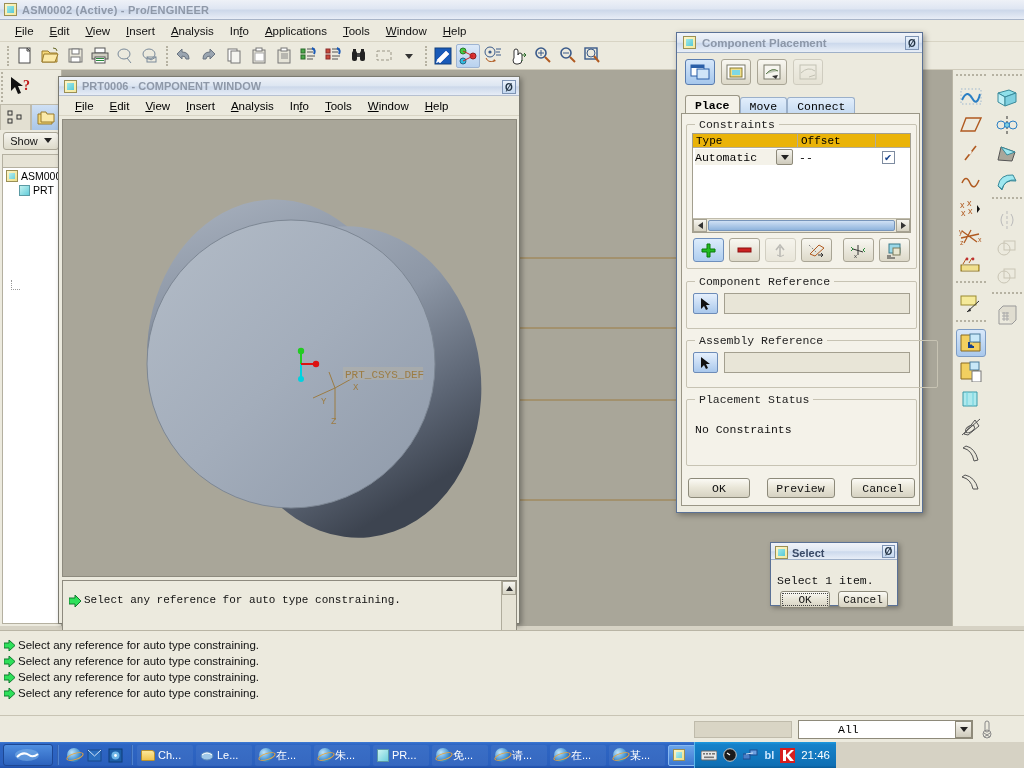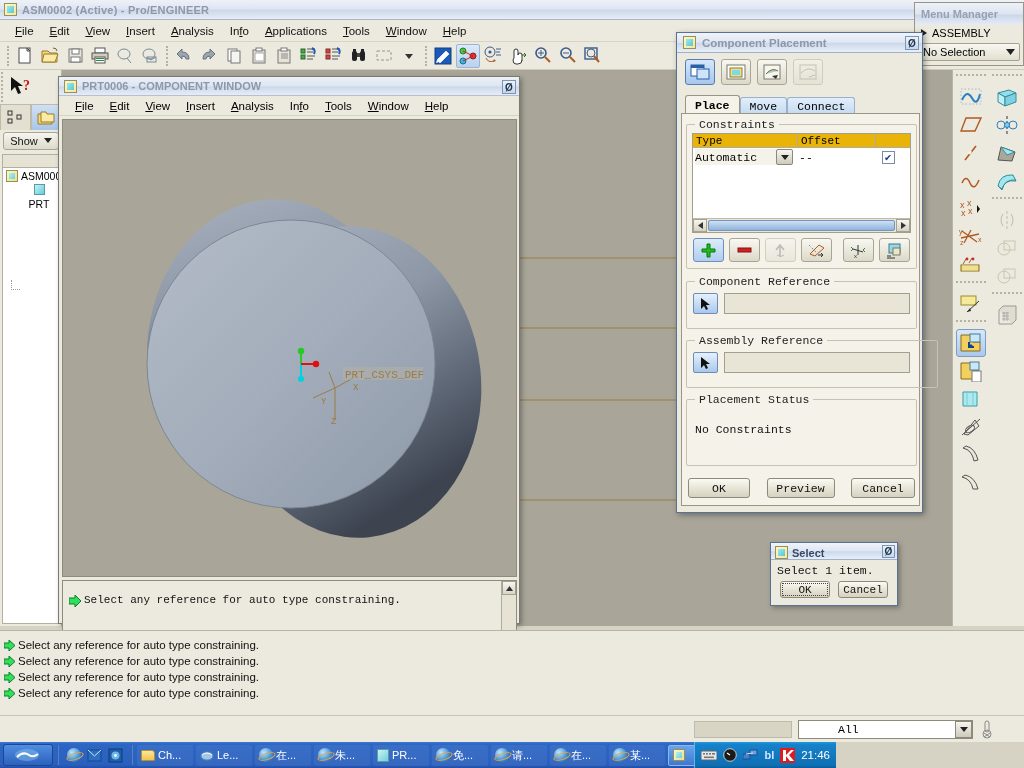--- a/index.html
+++ b/index.html
@@ -86,21 +86,21 @@
   .tree-head {
     position:absolute; left: 2px; top: 84px; width: 58px; height: 14px;
     background: #e6e3d5; border: 1px solid #b4b0a0;
   }
   .tree-body {
     position:absolute; left: 2px; top: 98px; width: 58px; height: 456px;
     background: #fff; border: 1px solid #b4b0a0; border-top: none;
     overflow: hidden; font-size: 10.5px;
   }
   .tree-row { display:flex; align-items:center; gap:3px; padding: 2px 0 0 3px; white-space: nowrap; }
-  .tree-row.child { padding-left: 16px; flex-direction: column; }
+  .tree-row.child { padding-left: 16px; }
   .asm-ico {
     width: 12px; height: 12px; flex: 0 0 12px;
     background: linear-gradient(135deg,#fdf6c8,#ece08c);
     border: 1px solid #9a8f55; position:relative;
   }
   .asm-ico::after {
     content:""; position:absolute; left:2px; top:2px; right:2px; bottom:2px;
     background: linear-gradient(135deg,#b6f0ef,#6fd0da);
   }
   .prt-ico {
@@ -312,21 +312,21 @@
     box-shadow: 2px 2px 5px rgba(0,0,0,.3);
   }
   .sd-title {
     height: 17px; position: relative;
     background: linear-gradient(to bottom,#f0f3f9 0%,#dfe7f3 48%,#ccd9ec 55%,#e8eef7 100%);
     display:flex; align-items:flex-end; padding-left: 4px;
     border-bottom: 1px solid #9fb0c8;
   }
   .sd-title .t { font-weight: bold; font-size: 11px; color: #3a4a66; margin-left: 4px; }
   .sd-msg {
-    padding: 4px 0 0 6px; font-family:"Liberation Mono", monospace; font-size: 11.5px; color: #111;
+    padding: 14px 0 0 6px; font-family:"Liberation Mono", monospace; font-size: 11.5px; color: #111;
   }
   .sd-btns { display:flex; gap: 8px; justify-content:center; margin-top: 4px; }
   .sd-btn {
     width: 50px; height: 17px; border: 1px solid #8d8a7a; border-radius: 3px;
     background: linear-gradient(to bottom,#fbfaf5 0%,#eae7d9 45%,#d6d2c2 100%);
     display:flex; align-items:center; justify-content:center;
     font-family:"Liberation Mono", monospace; font-size: 11px; color:#111;
   }
   .sd-btn.focus { outline: 1px dotted #444; outline-offset: -3px; }
 
@@ -829,33 +829,20 @@
             <path d="M4 6 h13 v14 h-13 Z" fill="#eceade" stroke="#999"></path>
             <path d="M4 6 L8 2 h13 v14 l-4 4" fill="#e0ddd0" stroke="#999"></path>
             <g stroke="#aaa">
               <path d="M7 9h7M7 12h7M7 15h7M9 8v9M12 8v9"></path>
             </g>
           </svg>
       </div>
     </div>
   </div>
 
-  <div class="menu-mgr">
-    <div class="mm-title">Menu Manager</div>
-    <div class="mm-item">
-      <span class="mm-arrow"></span>
-      <span>ASSEMBLY</span>
-    </div>
-    <div class="mm-sel">
-      <span>No Selection</span>
-      <svg width="9" height="6">
-          <path d="M0 0 L4.5 6 L9 0 Z" fill="#222"></path>
-        </svg>
-    </div>
-  </div>
 
   <div class="compwin">
     <div class="cw-title">
       <div class="mini-ico"></div>
       <div class="t">PRT0006 - COMPONENT WINDOW</div>
       <div class="cw-close">Ø</div>
     </div>
     <div class="cw-menu">
       <div class="mi"><u>F</u>ile</div>
       <div class="mi"><u>E</u>dit</div>

